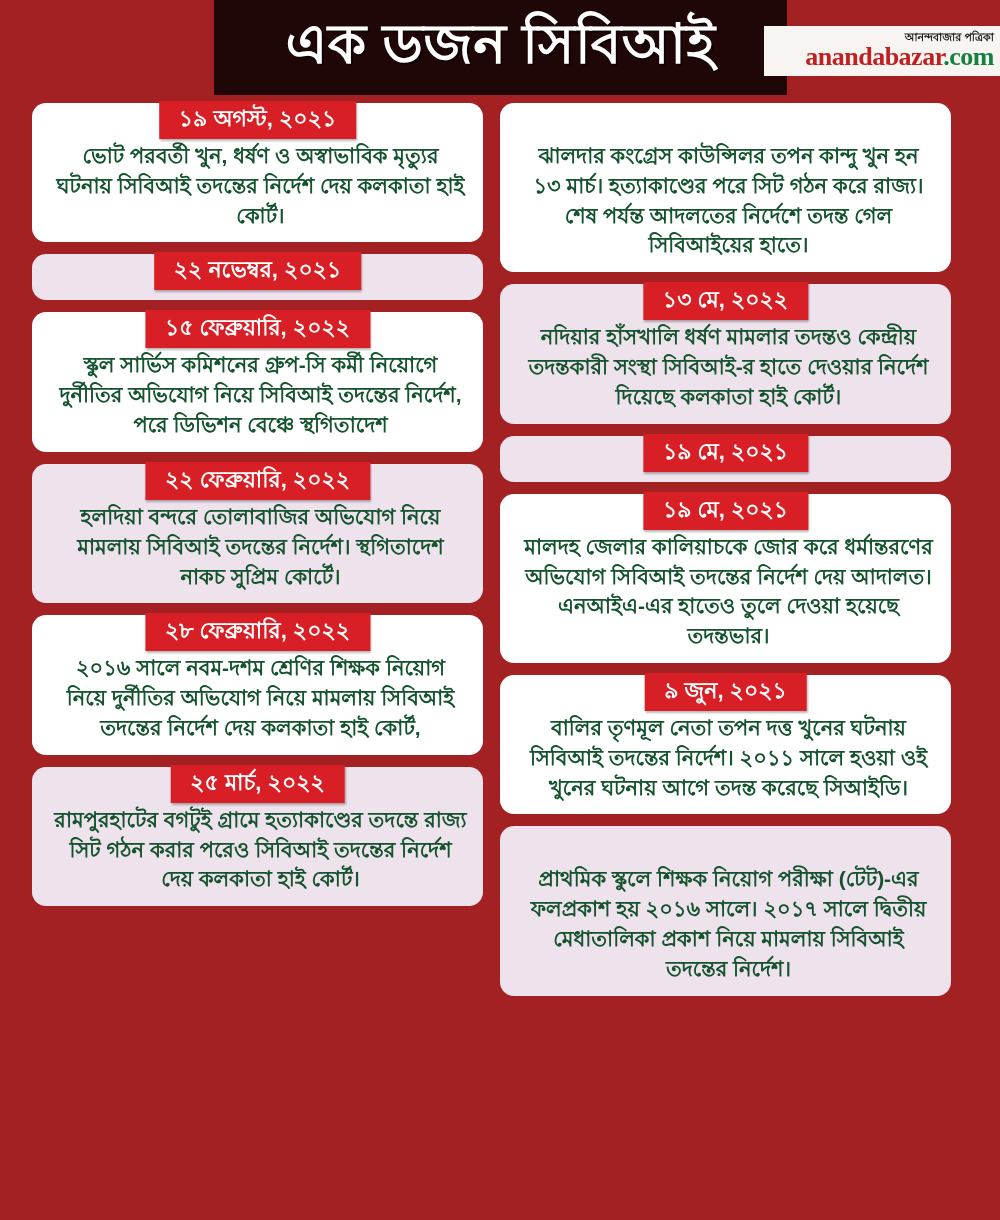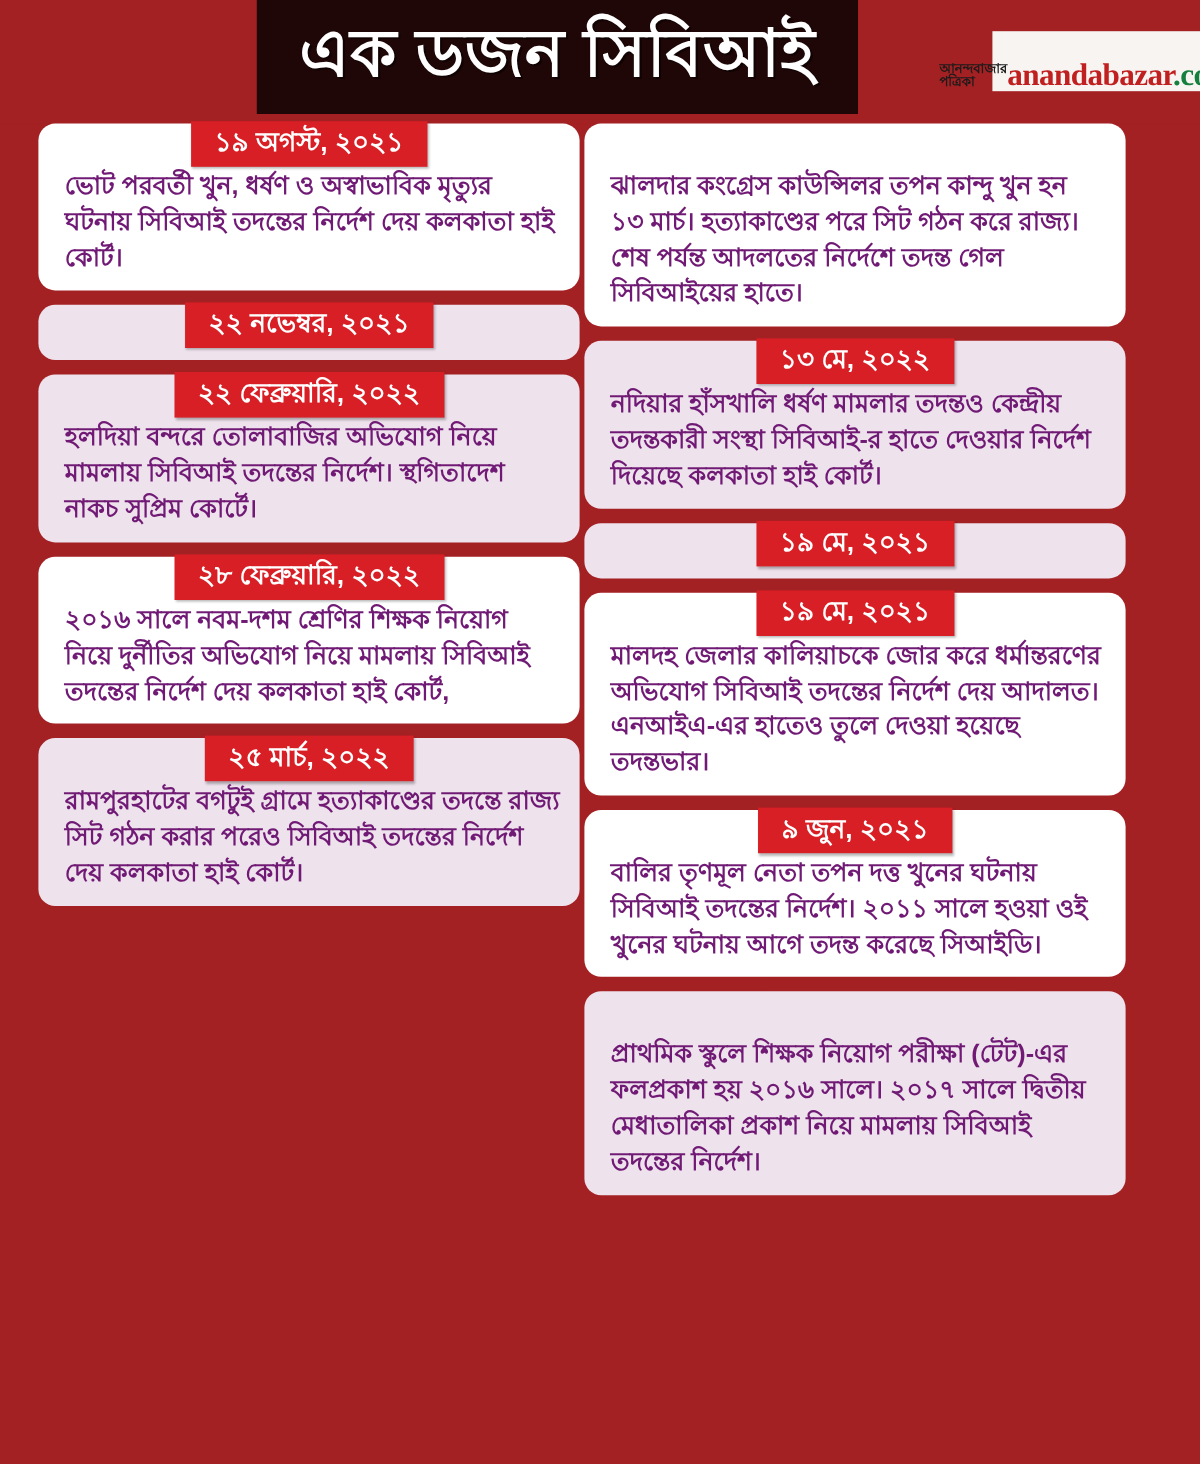--- a/index.html
+++ b/index.html
@@ -22,21 +22,21 @@
     position:relative;
     width:1000px;
     height:103px;
     background:#a32023;
   }
 
   .title-panel {
     position:absolute;
     left:214px;
     top:0;
-    width:501px;
+    width:573px;
     height:95px;
     background:#200707;
     display:flex;
     align-items:center;
     justify-content:center;
   }
 
   .title-text {
     color:#ffffff;
     font-size:55px;
@@ -45,28 +45,28 @@
     letter-spacing:0.5px;
     white-space:nowrap;
     text-shadow:2px 2px 0 rgba(0,0,0,0.45);
     padding-bottom:6px;
   }
 
   .logo-box {
     position:absolute;
     right:0px;
     top:26px;
-    width:173px;
+    width:236px;
     height:50px;
     background:#f7f4f2;
     display:flex;
-    flex-direction:row;
+    flex-direction:column;
     align-items:flex-end;
     justify-content:center;
-    padding-right:16px;
+    padding-right:6px;
   }
 
   .logo-bn {
     color:#1b1b1b;
     font-size:11px;
     font-weight:bold;
     line-height:1;
     margin-bottom:1px;
   }
 
@@ -79,21 +79,21 @@
     letter-spacing:-0.5px;
   }
   .logo-en .dotcom { color:#15803d; font-weight:bold; }
 
   
   .board {
     position:relative;
     width:1000px;
     padding:0 32px;
     display:flex;
-    gap:4px;
+    gap:17px;
     align-items:flex-start;
   }
 
   .col {
     width:451px;
     display:flex;
     flex-direction:column;
     gap:12px;
   }
   .col-right { padding-top:0px; }
@@ -116,25 +116,25 @@
     color:#ffffff;
     font-size:22px;
     font-weight:bold;
     line-height:1;
     padding:7px 20px 9px 20px;
     white-space:nowrap;
     box-shadow:1px 2px 2px rgba(0,0,0,0.28);
   }
 
   .card-body {
-    color:#701a75;
+    color:#14532d;
     font-size:21px;
     font-weight:600;
     line-height:1.42;
-    text-align:left;
+    text-align:center;
     padding-left:6px;
     padding-top:4px;
   }
 </style>
 </head>
 <body>
 
 <div class="header">
   <div class="title-panel">
     <div class="title-text">এক ডজন সিবিআই</div>
@@ -146,20 +146,24 @@
 </div>
 
 <div class="board">
   <div class="col col-left">
       <div class="card">
         <div class="date-badge">১৯ অগস্ট, ২০২১</div>
         <div class="card-body">ভোট পরবর্তী খুন, ধর্ষণ ও অস্বাভাবিক মৃত্যুর ঘটনায় সিবিআই তদন্তের নির্দেশ দেয় কলকাতা হাই কোর্ট।</div>
       </div>
       <div class="card lav">
         <div class="date-badge">২২ নভেম্বর, ২০২১</div>
+      </div>
+      <div class="card">
+        <div class="date-badge">১৫ ফেব্রুয়ারি, ২০২২</div>
+        <div class="card-body">স্কুল সার্ভিস কমিশনের গ্রুপ-সি কর্মী নিয়োগে দুর্নীতির অভিযোগ নিয়ে সিবিআই তদন্তের নির্দেশ, পরে ডিভিশন বেঞ্চে স্থগিতাদেশ</div>
       </div>
       <div class="card lav">
         <div class="date-badge">২২ ফেব্রুয়ারি, ২০২২</div>
         <div class="card-body">হলদিয়া বন্দরে তোলাবাজির অভিযোগ নিয়ে মামলায় সিবিআই তদন্তের নির্দেশ। স্থগিতাদেশ নাকচ সুপ্রিম কোর্টে।</div>
       </div>
       <div class="card">
         <div class="date-badge">২৮ ফেব্রুয়ারি, ২০২২</div>
         <div class="card-body">২০১৬ সালে নবম-দশম শ্রেণির শিক্ষক নিয়োগ নিয়ে দুর্নীতির অভিযোগ নিয়ে মামলায় সিবিআই তদন্তের নির্দেশ দেয় কলকাতা হাই কোর্ট,</div>
       </div>
       <div class="card lav">

